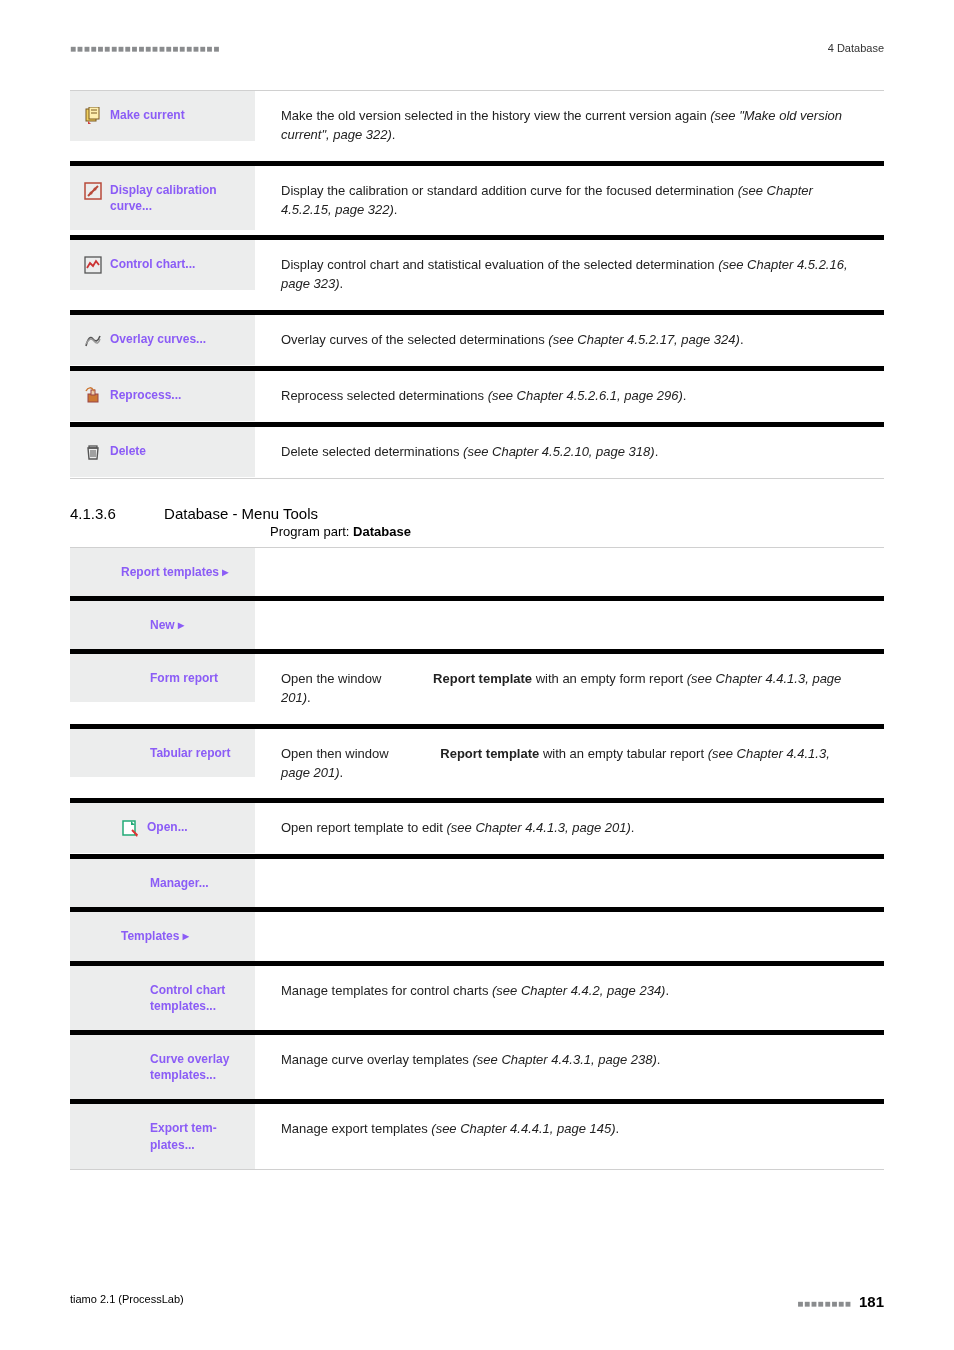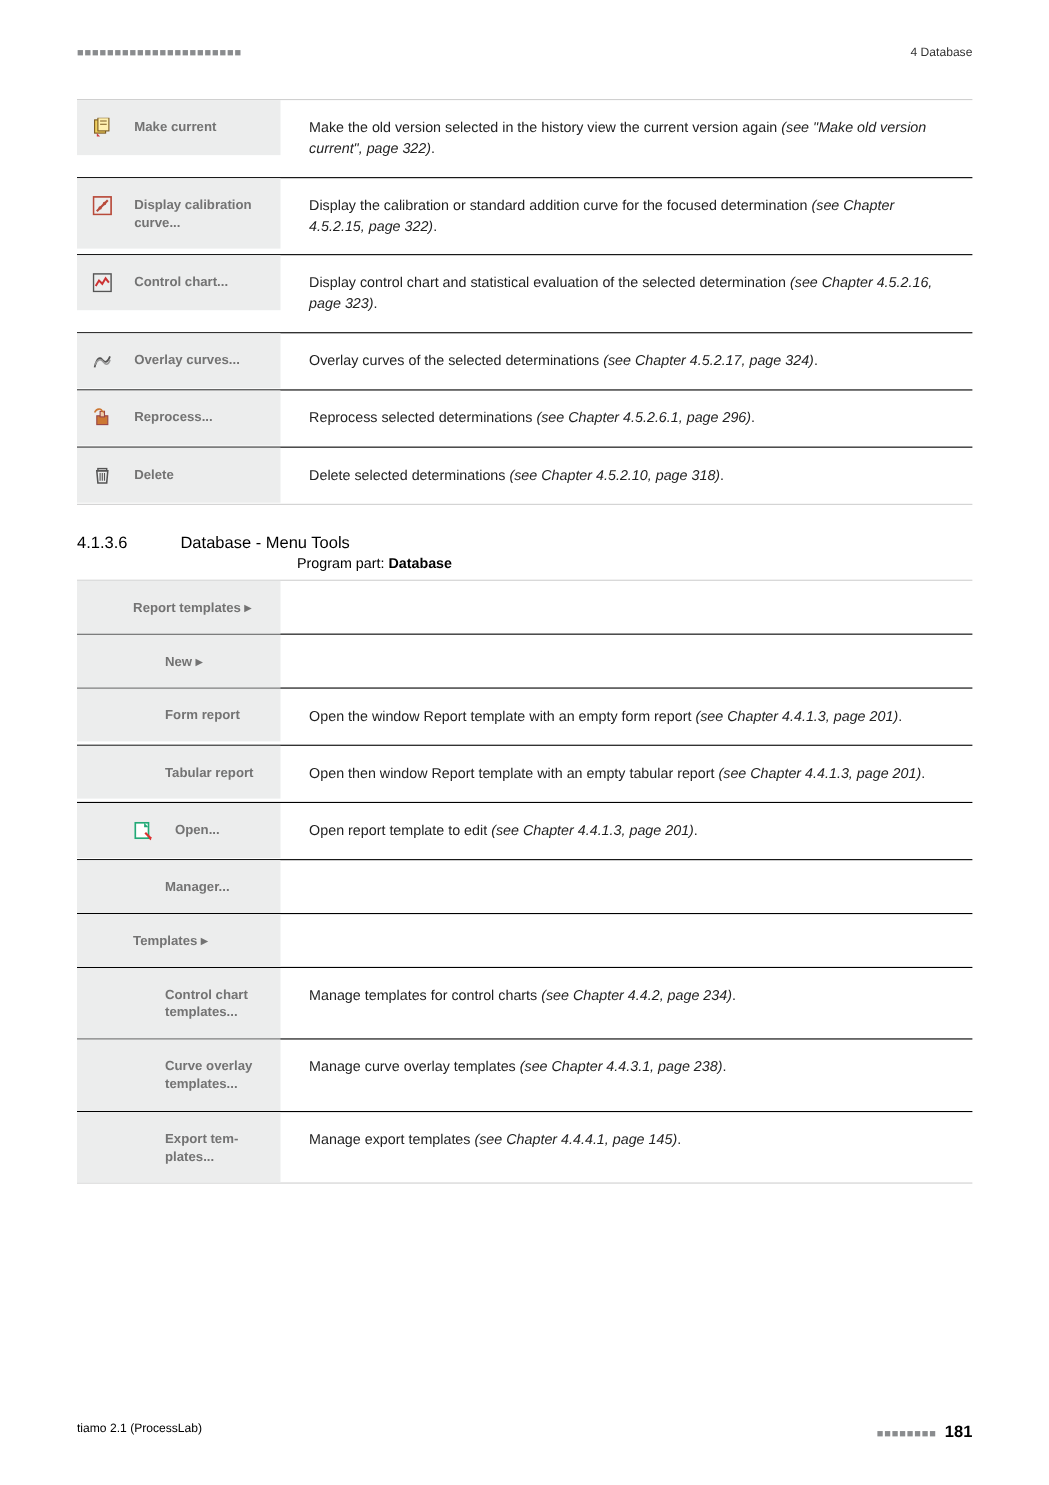--- a/index.html
+++ b/index.html
@@ -30,57 +30,57 @@
   .header-right {
     font-size: 11px;
     color: #333;
   }
   .block {
     margin-bottom: 0;
   }
   .row {
     display: flex;
     align-items: flex-start;
-    border-top: 1px solid #000000;
+    border-top: 5px solid #000000;
   }
   .row:first-child { border-top: 1px solid #d0d0d0; }
   .row:last-child  { border-bottom: 1px solid #d0d0d0; }
   .function-cell {
     width: 185px;
     min-width: 185px;
     background: #eceded;
     padding: 16px 10px 16px 14px;
     box-sizing: border-box;
     display: flex;
     align-items: flex-start;
-    gap: 20px;
+    gap: 8px;
     font-size: 12px;
     font-weight: 700;
-    color: #737373;
+    color: #8b5cf6;
   }
   .function-cell.sub1 { padding-left: 51px; }
   .function-cell.sub2 { padding-left: 80px; }
   .function-cell .label { line-height: 1.35; }
   .icon {
     width: 18px;
     height: 18px;
     flex-shrink: 0;
     display: inline-flex;
     align-items: center;
     justify-content: center;
   }
   .desc-cell {
     flex: 1;
     padding: 16px 26px 16px 26px;
     font-size: 13px;
     color: #222;
     line-height: 1.45;
   }
   .desc-cell .italic { font-style: italic; }
-  .desc-cell .bold { font-weight: 400; }
+  .desc-cell .bold { font-weight: 700; margin-left: 48px; }
   .section-num {
     font-weight: 400;
     font-size: 15px;
     margin-top: 26px;
     margin-bottom: 2px;
   }
   .section-num .title { margin-left: 44px; }
   .program-part {
     margin-left: 200px;
     font-size: 13px;

